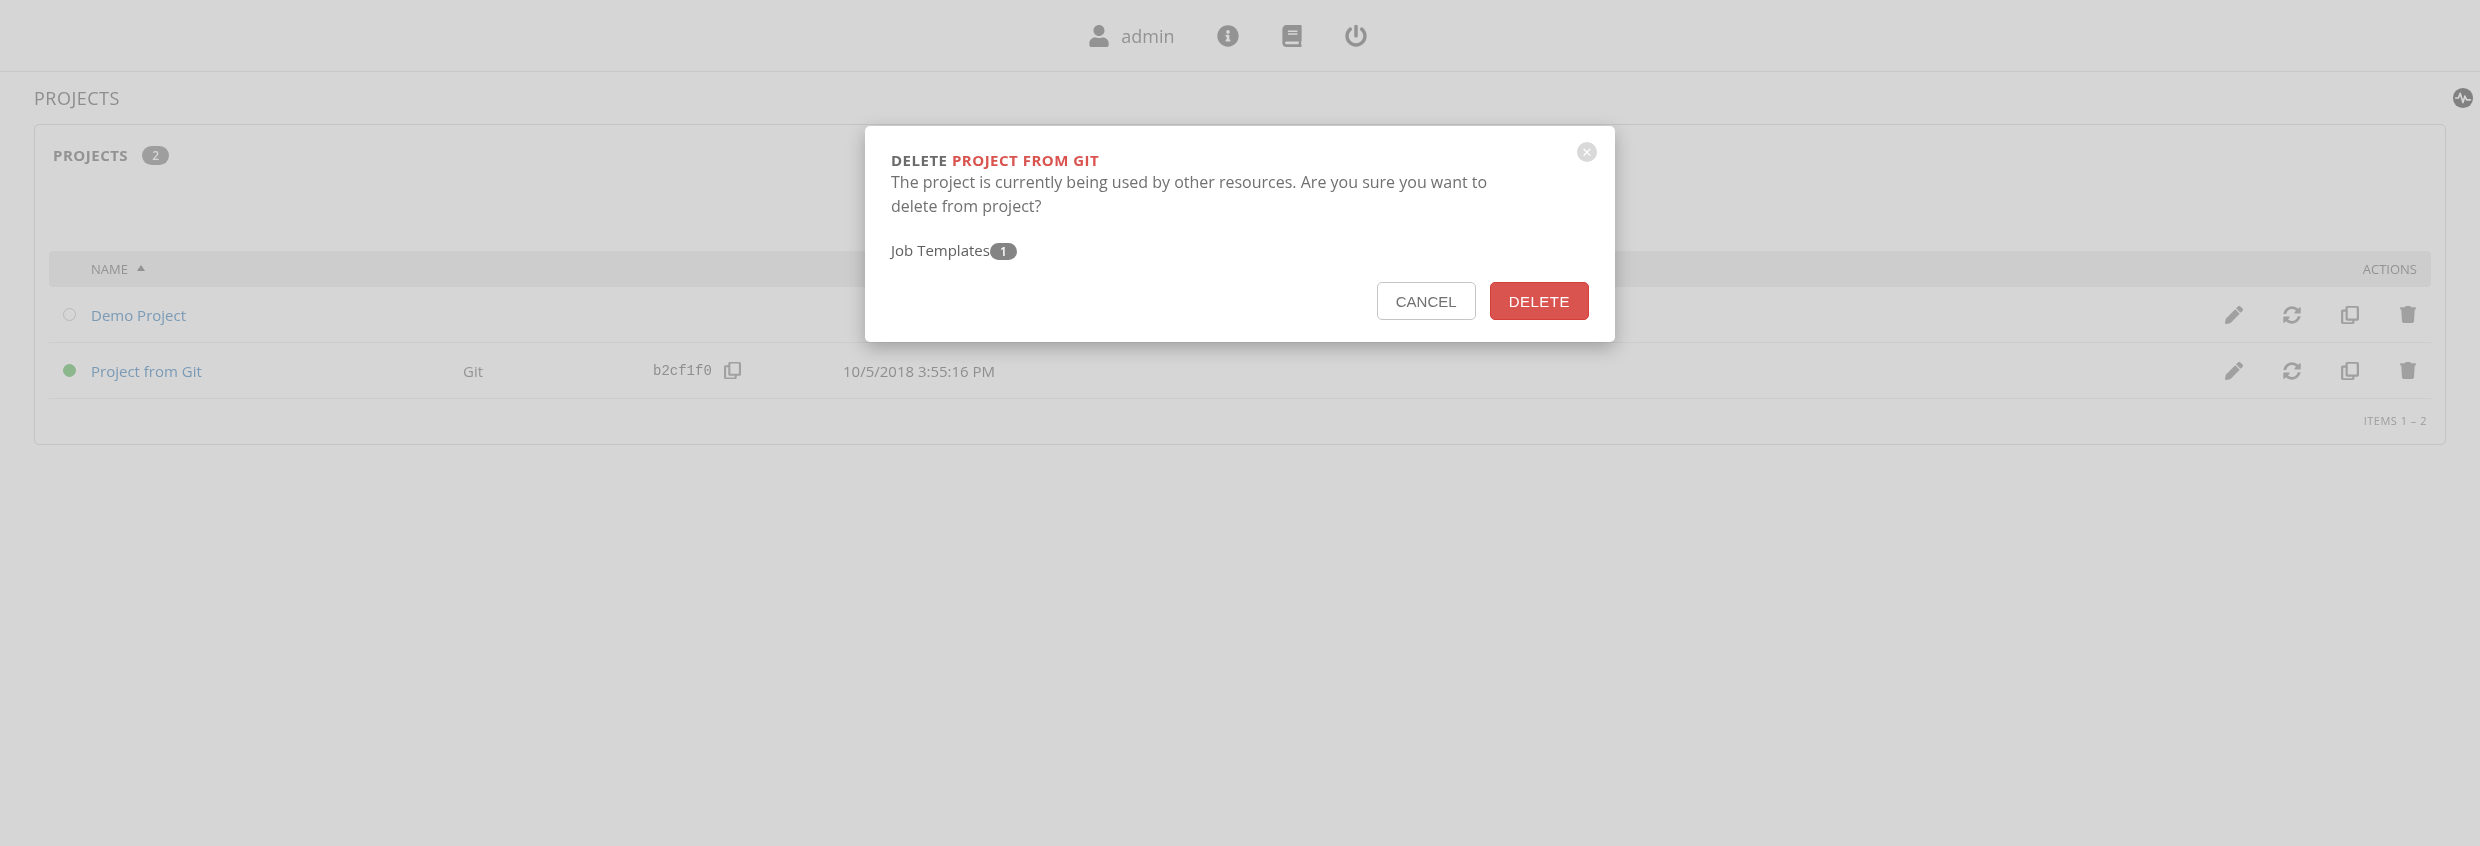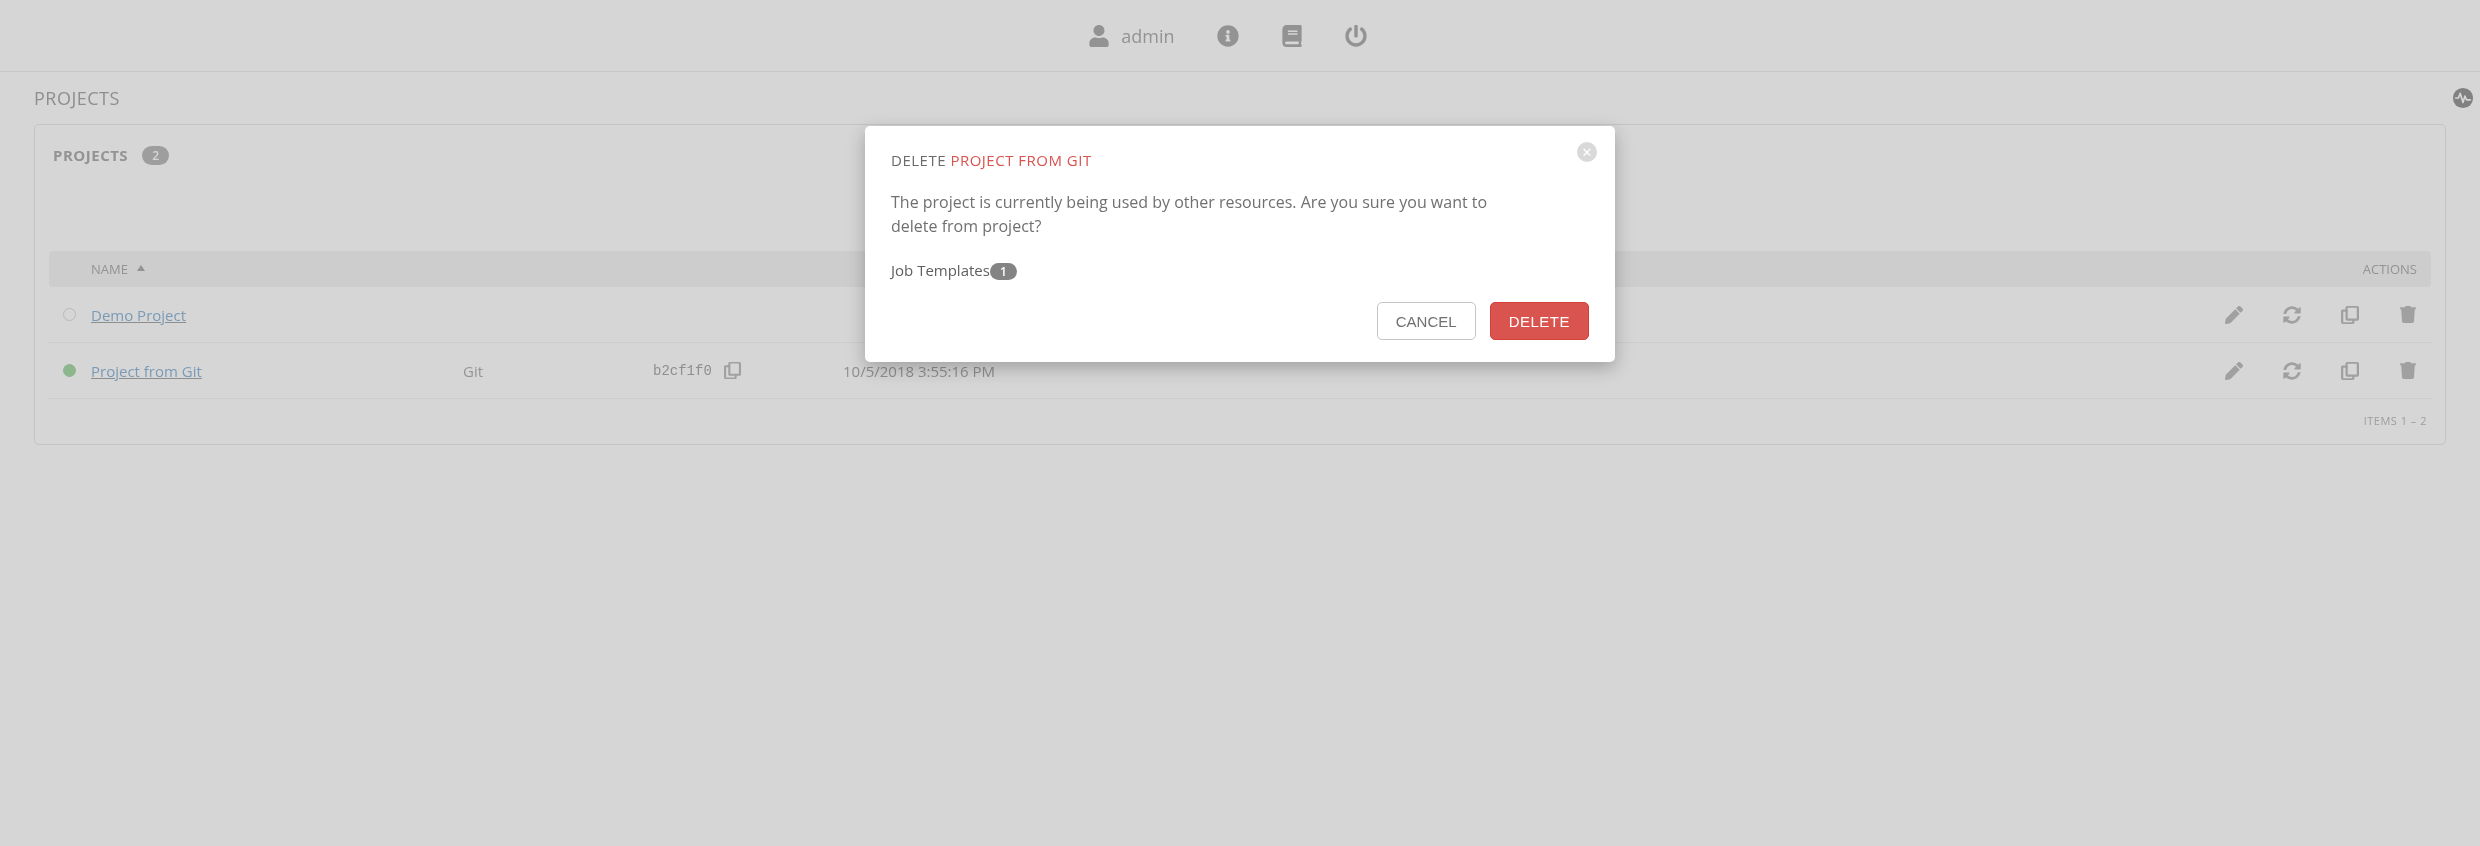--- a/index.html
+++ b/index.html
@@ -97,21 +97,21 @@
     display:flex; align-items:center;
     height:56px;
     border-bottom:1px solid #ebebeb;
     padding:0 14px;
     font-size:15px;
   }
   .trow:last-of-type{border-bottom:none;}
   .c-status {width:28px;}
   .status-dot{width:13px;height:13px;border-radius:50%;border:1.5px solid #bdbdbd;background:#fff;}
   .status-dot.running{background:#5cb85c;border-color:#5cb85c;}
-  .c-name-link{width:372px;text-decoration:underline;}
+  .c-name-link{width:372px;}
   .c-name-link a{color:#337ab7;text-decoration:none;cursor:pointer;}
   .c-type{width:190px;color:#707070;}
   .c-rev{width:190px;color:#606060;font-family:Liberation Mono, monospace;font-size:14px;display:flex;align-items:center;gap:12px;}
   .c-rev svg{width:17px;height:17px;fill:#8a8a8a;cursor:pointer;}
   .c-date{width:280px;color:#606060;}
   .c-act{margin-left:auto;display:flex;gap:40px;align-items:center;}
   .c-act svg{width:18px;height:18px;fill:#888;cursor:pointer;}
 
   .footer-count{
     text-align:right;font-size:11px;color:#808080;letter-spacing:.5px;
@@ -130,21 +130,21 @@
     padding:24px 26px 22px 26px;
     position:relative;
   }
   .modal-close{
     position:absolute;top:16px;right:18px;
     width:20px;height:20px;border:none;background:#d9d9d9;
     border-radius:50%;cursor:pointer;
     display:flex;align-items:center;justify-content:center;
     color:#fff;font-size:13px;line-height:1;
   }
-  .modal-title{font-size:15px;font-weight:400;color:#6b6b6b;letter-spacing:.5px;margin-bottom:20px;}
+  .modal-title{font-size:15px;font-weight:700;color:#6b6b6b;letter-spacing:.5px;}
   .modal-title .danger{color:#d9534f;}
   .modal-msg{font-size:16px;color:#707070;line-height:1.5;margin-bottom:22px;max-width:640px;}
   .modal-row{display:flex;align-items:flex-end;gap:0;font-size:15px;color:#606060;margin-bottom:22px;}
   .modal-actions{display:flex;justify-content:flex-end;gap:14px;}
   .btn{height:38px;padding:0 18px;border-radius:5px;font-size:15px;cursor:pointer;}
   .btn-default{background:#fff;border:1px solid #c5c5c5;color:#707070;}
   .btn-danger{background:#d9534f;border:1px solid #d43f3a;color:#fff;letter-spacing:.5px;}
 </style>
 </head>
 <body>

